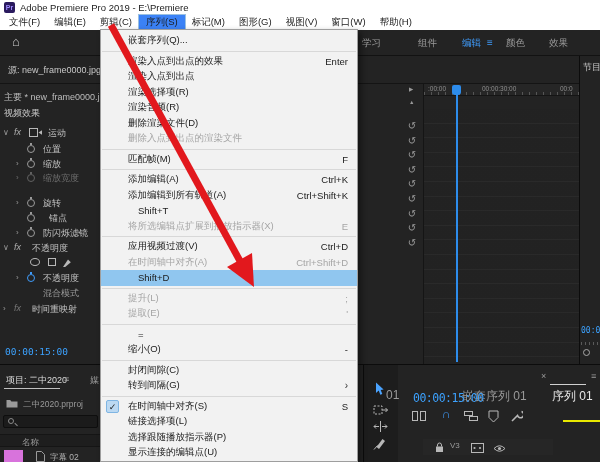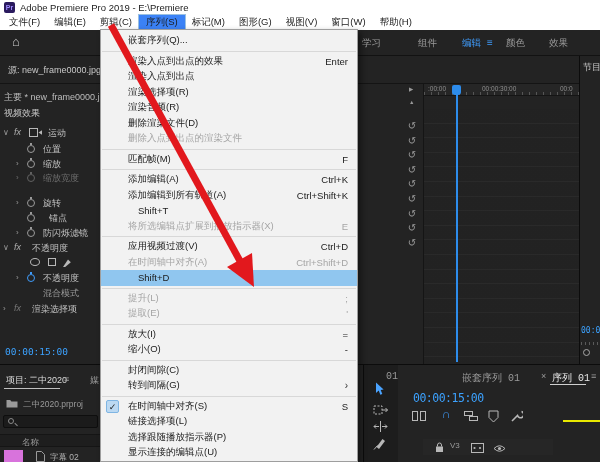--- a/index.html
+++ b/index.html
@@ -96,21 +96,21 @@
   .projitem-ico { position:absolute; left:36px; top:86px; }
   .projitem-lab { position:absolute; left:50px; top:87px; font-size:8.5px; color:#b0b0b0; white-space:nowrap; }
 
   
   .toolspanel { position:absolute; left:363px; top:365px; width:35px; height:97px; background:#1d1d1d;
     border-left:1px solid #0c0c0c; }
   .tool { position:absolute; left:9px; }
 
   
   .tlpanel { position:absolute; left:398px; top:365px; width:202px; height:97px; background:#232323; }
-  .tltab { position:absolute; top:6px; font-size:10px; color:#9a9a9a; white-space:nowrap;font-family:Liberation Mono, monospace; }
+  .tltab { position:absolute; top:23px; font-size:12px; color:#9a9a9a; white-space:nowrap; }
   .tltab.on { color:#e8e8e8; }
   .tlclose { position:absolute; top:6px; font-size:9px; color:#9a9a9a; }
   .tlmenu { position:absolute; top:6px; font-size:9px; color:#9a9a9a; }
   .tltab-under { position:absolute; left:152px; top:19px; width:36px; height:1px; background:#d0d0d0; }
   .tltc { position:absolute; left:15px; top:26px; font-size:11.5px; color:#3ca2ff;
     font-family:"DejaVu Sans Mono", monospace; letter-spacing:-0.5px; }
   .tlicon { position:absolute; top:45px; }
   .magnet { position:absolute; left:44px; top:42px; font-size:12px; font-weight:bold; color:#3f9bfa; }
   .worky { position:absolute; left:165px; top:55px; width:37px; height:2px; background:#e9e900; }
   .trackrow { position:absolute; left:25px; top:74px; width:130px; height:16px; background:#262626; }
@@ -226,21 +226,21 @@
       <span class="chev" style="left:16px">›</span>
       <span class="sw on" style="left:27px"></span>
       <span class="lab" style="left:43px">不透明度</span>
     </div>
     <div class="ecrow" style="top:231px">
       <span class="lab" style="left:43px;color:#9a9a9a">混合模式</span>
     </div>
     <div class="ecrow" style="top:247px">
       <span class="chev" style="left:3px">›</span>
       <span class="fx" style="left:14px;color:#787878">fx</span>
-      <span class="lab" style="left:32px">渲染选择项</span>
+      <span class="lab" style="left:32px">时间重映射</span>
     </div>
 
     <div class="ecdivider"></div>
     <span class="lanehead-play">▶</span>
     <span class="lanehead-col">▲</span>
     <div class="ruler">
       <span class="tick" style="left:4px">:00:00</span>
       <span class="tick" style="left:58px">00:00:30:00</span>
       <span class="tick" style="left:136px">00:0</span>
       <div class="ticks"></div>
@@ -422,21 +422,20 @@
     <div class="mi dis">
         <span class="lbl">提升(L)</span>
         <span class="sc">;</span>
       </div>
     <div class="mi dis">
         <span class="lbl">提取(E)</span>
         <span class="sc">'</span>
       </div>
     <div class="sep"></div>
     <div class="mi">
-        <span class="lbl">放大(I)</span>
         <span class="sc">=</span>
       </div>
     <div class="mi">
         <span class="lbl">缩小(O)</span>
         <span class="sc">-</span>
       </div>
     <div class="sep"></div>
     <div class="mi">
         <span class="lbl">封闭间隙(C)</span>
         <span class="sc"></span>

